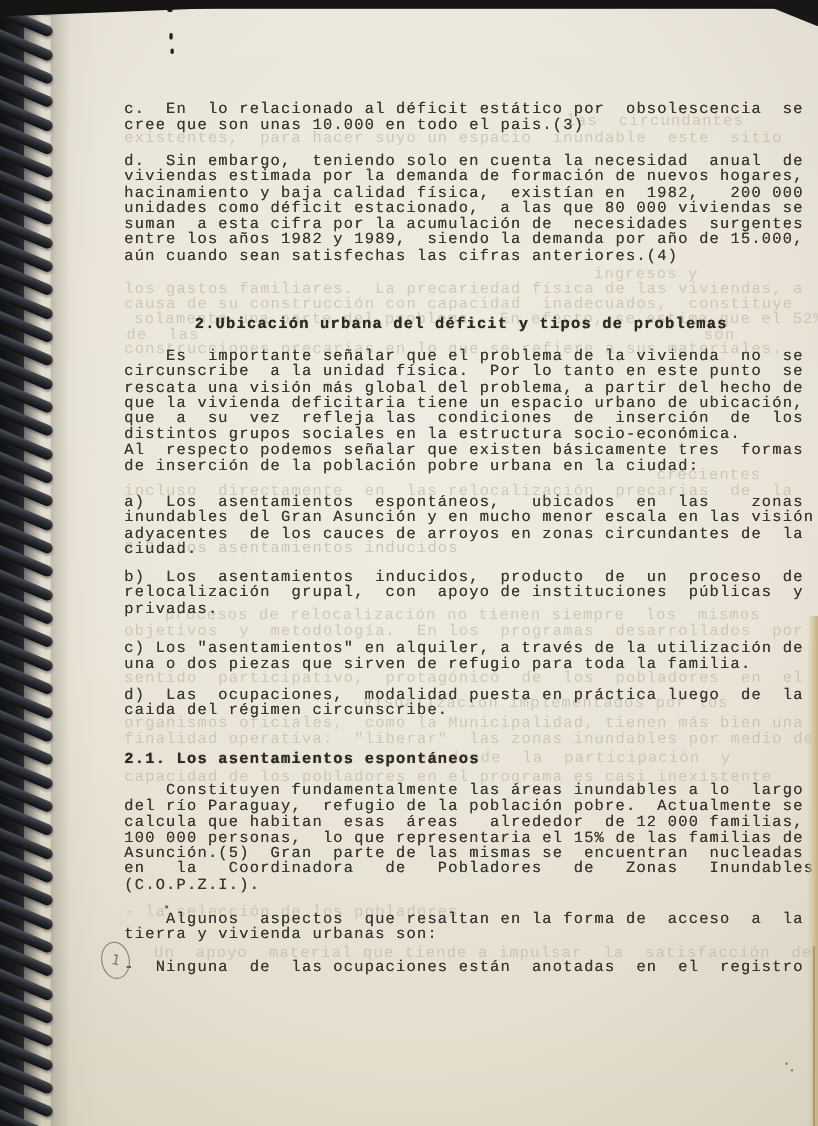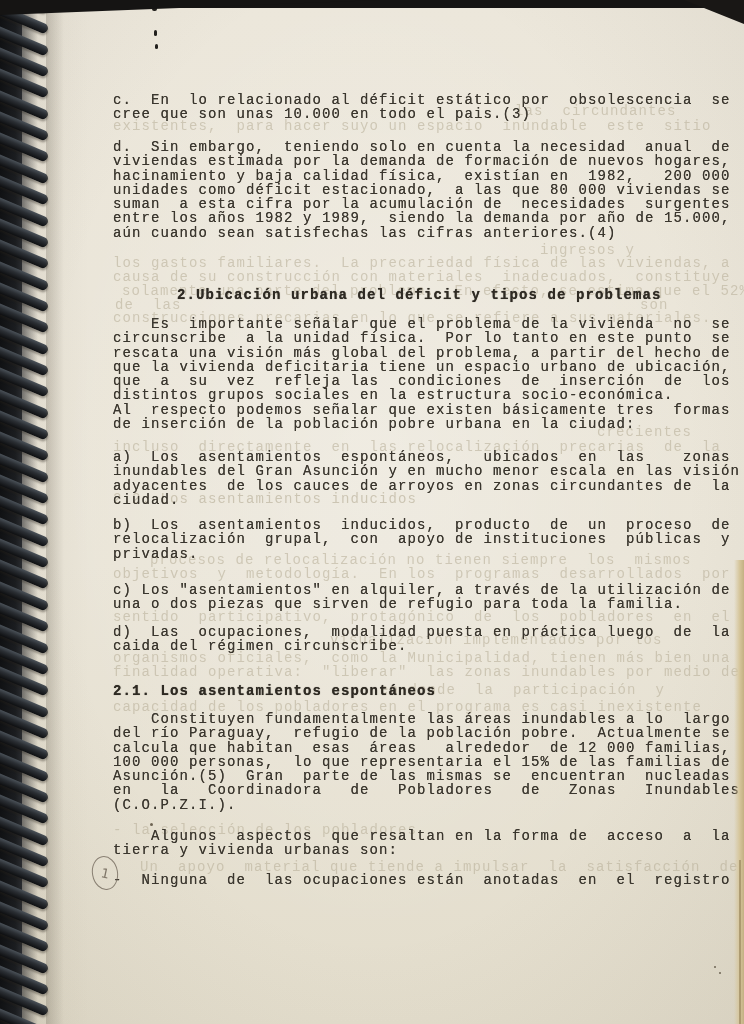--- a/index.html
+++ b/index.html
@@ -98,21 +98,21 @@
 <div id="scan">
 
   <div class="paper"></div>
   <div class="paper-vignette"></div>
 
   <div>
     <div class="ghost" style="top:104px;left:515px">las  circundantes</div>
     <div class="ghost" style="top:119px;left:113px">existentes,  para hacer suyo un espacio  inundable  este  sitio</div>
     <div class="ghost" style="top:243px;left:540px">ingresos y</div>
     <div class="ghost" style="top:256px;left:113px">los gastos familiares.  La precariedad física de las viviendas, a</div>
-    <div class="ghost" style="top:270px;left:113px">causa de su construcción con materiales  inadecuados,  constituye</div>
+    <div class="ghost" style="top:270px;left:113px">causa de su construcción con capacidad  inadecuados,  constituye</div>
     <div class="ghost" style="top:284px;left:122px">solamente una parte del problema.  En efecto, se estima que el 52%</div>
     <div class="ghost" style="top:298px;left:115px">de  las</div>
     <div class="ghost" style="top:298px;left:640px">son</div>
     <div class="ghost" style="top:311px;left:113px">construcciones precarias en lo que se refiere a sus materiales.</div>
     <div class="ghost" style="top:425px;left:597px">crecientes</div>
     <div class="ghost" style="top:440px;left:113px">incluso  directamente  en  las relocalización  precarias  de  la</div>
     <div class="ghost bold" style="top:492px;left:113px">2.2. Los asentamientos inducidos</div>
     <div class="ghost" style="top:553px;left:150px">procesos de relocalización no tienen siempre  los  mismos</div>
     <div class="ghost" style="top:567px;left:113px">objetivos  y  metodología.  En los  programas  desarrollados  por</div>
     <div class="ghost" style="top:610px;left:113px">sentido  participativo,  protagónico  de  los  pobladores  en  el</div>

